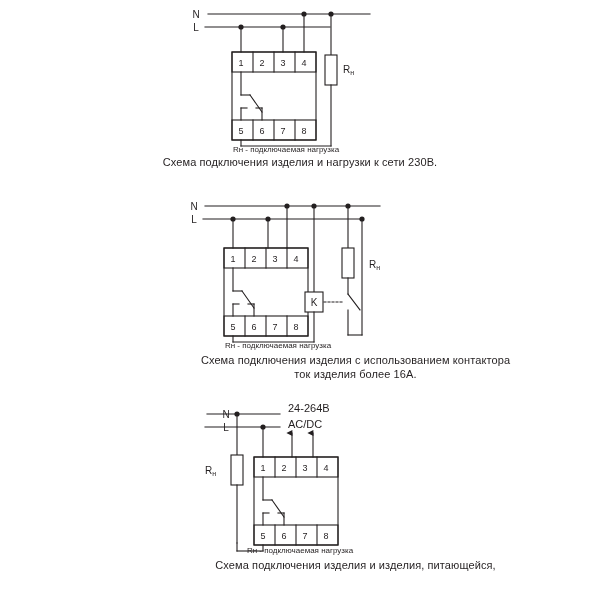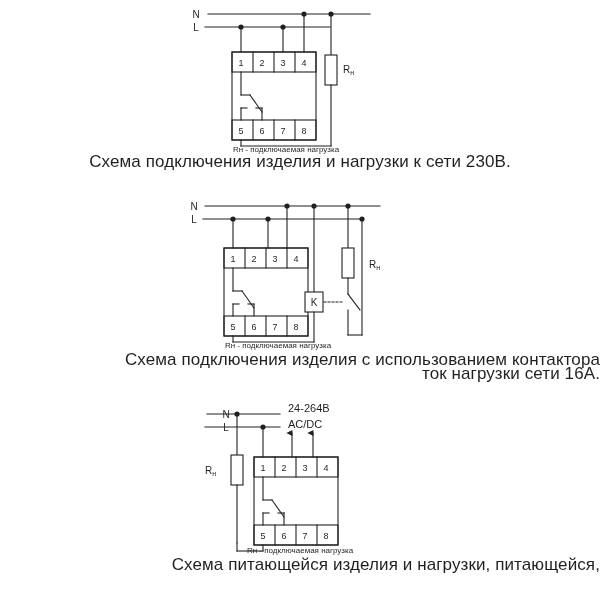--- a/index.html
+++ b/index.html
@@ -28,27 +28,27 @@
   }
   #diagram-1-svg { top: 0; }
   #diagram-2-svg { top: 190px; }
   #diagram-3-svg { top: 395px; }
 
   .cap {
     position: absolute;
     left: 0;
     width: 600px;
     text-align: center;
-    font-size: 17px;
+    font-size: 11px;
     line-height: 14px;
     letter-spacing: 0.1px;
     color: #231f20;
   }
   .cap-left {
-    text-align: right;
+    text-align: center;
     padding-left: 111px;
     box-sizing: border-box;
   }
   #caption-1 { top: 155px; }
   #caption-2 { top: 353px; }
   #caption-3 { top: 558px; }
 
   svg text {
     font-family: "Liberation Sans", sans-serif;
     fill: #231f20;
@@ -204,21 +204,21 @@
 
     <text class="t-k" x="314" y="116" text-anchor="middle">K</text>
 
     <text class="t-rn" x="369" y="78"><tspan>R</tspan><tspan class="sub" dy="2">н</tspan></text>
 
     <text class="t-note" x="278" y="158" text-anchor="middle">Rн - подключаемая нагрузка</text>
   </svg>
 
   <div class="cap cap-left" id="caption-2">
     <div>Схема подключения изделия с использованием контактора</div>
-    <div>ток нагрузки сети 16А.</div>
+    <div>ток изделия более 16А.</div>
   </div>
 
   <svg id="diagram-3-svg" class="diagram-svg" width="600" height="160" viewBox="0 0 600 160">
     <defs>
       <marker id="arrow-up" markerWidth="7" markerHeight="7" refX="3.2" refY="5.6" orient="auto" markerUnits="userSpaceOnUse">
         <path d="M3.2,0 L6.2,6 L0.2,6 Z" fill="#231f20"></path>
       </marker>
     </defs>
 
     <g stroke="#231f20" stroke-width="1.1" fill="none" stroke-linecap="square">
@@ -278,16 +278,16 @@
 
     <text class="t-term" x="263" y="144" text-anchor="middle">5</text>
     <text class="t-term" x="284" y="144" text-anchor="middle">6</text>
     <text class="t-term" x="305" y="144" text-anchor="middle">7</text>
     <text class="t-term" x="326" y="144" text-anchor="middle">8</text>
 
     <text class="t-note" x="300" y="158" text-anchor="middle">Rн - подключаемая нагрузка</text>
   </svg>
 
   <div class="cap cap-left" id="caption-3">
-    <div>Схема питающейся изделия и нагрузки, питающейся,</div>
+    <div>Схема подключения изделия и изделия, питающейся,</div>
   </div>
 
 </div>
 
 </body></html>

